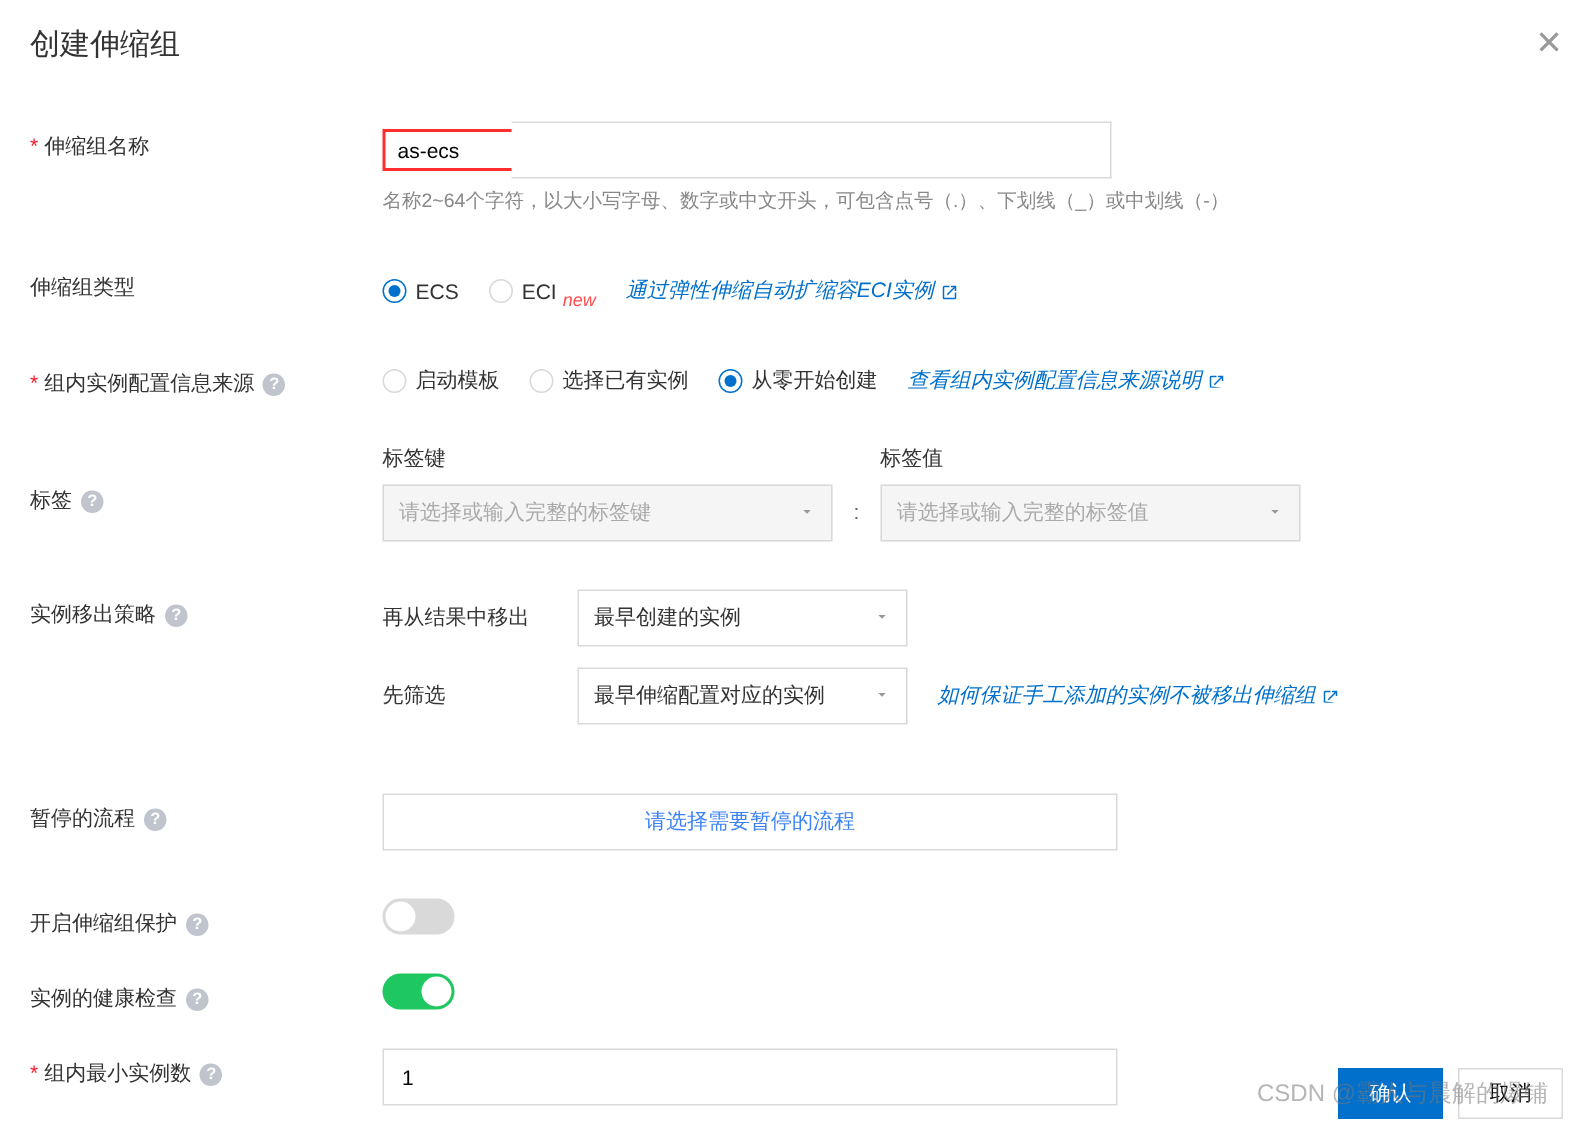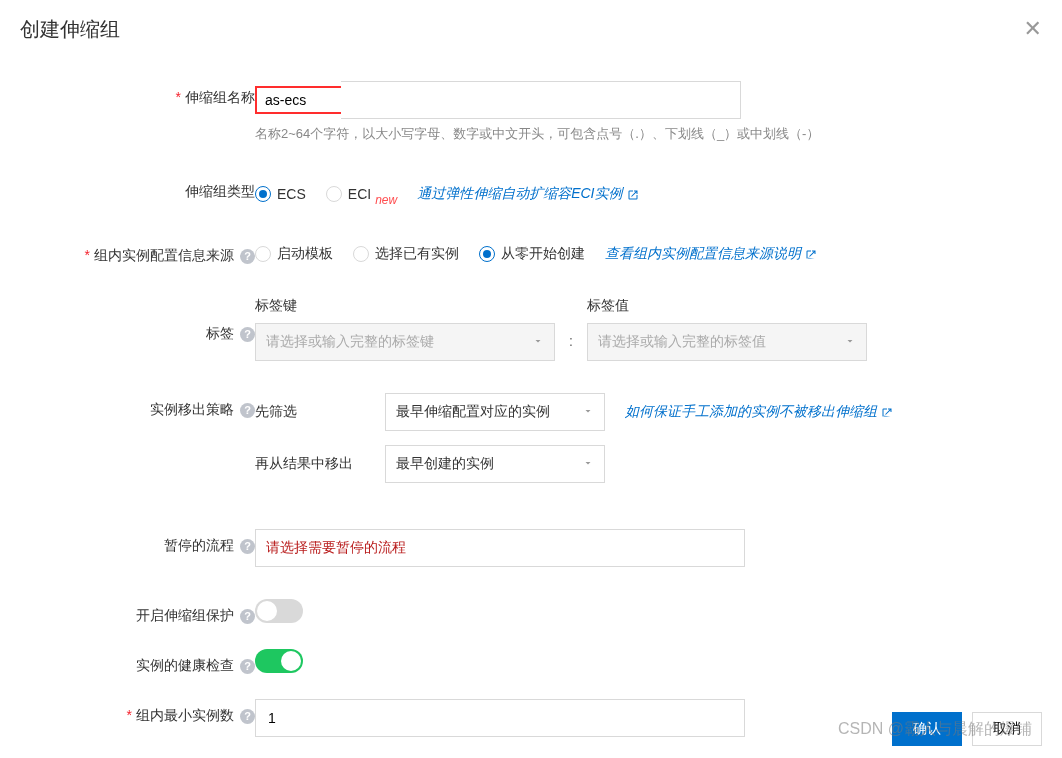--- a/index.html
+++ b/index.html
@@ -40,21 +40,20 @@
     }
     .form-row.compact { margin-bottom: 24px; }
     .label-col {
       width: 235px;
       flex-shrink: 0;
       padding-top: 8px;
       display: flex;
       align-items: center;
       gap: 6px;
       color: #333;
-      justify-content: flex-end;
     }
     .required::before {
       content: "*";
       color: #f5222d;
       margin-right: 4px;
     }
     .help-icon {
       display: inline-flex;
       align-items: center;
       justify-content: center;
@@ -150,21 +149,21 @@
       border: 1px solid #d9d9d9;
       background: #f5f5f5;
       display: flex;
       align-items: center;
       justify-content: space-between;
       padding: 0 10px;
       color: #aaa;
       cursor: pointer;
     }
     .select-box.white { background: #fff; color: #333; }
-    .select-box.white.placeholder { color: #b91c1c; }
+    .select-box.white.placeholder { color: #3b82f6; justify-content: center; }
     .chevron svg { width: 12px; height: 12px; fill: #999; }
     .tag-key-select { width: 300px; }
     .tag-val-select { width: 280px; }
     .tag-colon { color: #666; padding-top: 24px; }
     .policy-row {
       display: flex;
       align-items: center;
       gap: 20px;
       margin-bottom: 14px;
     }
@@ -338,45 +337,45 @@
     </div>
   </div>
 
   <div class="form-row">
     <div class="label-col">
       <span>实例移出策略</span>
       <span class="help-icon">?</span>
     </div>
     <div class="control-col">
       <div class="policy-row">
+        <span class="policy-label">再从结果中移出</span>
+        <div class="select-box white policy-select">
+          <span>最早创建的实例</span>
+          <span class="chevron"><svg viewBox="0 0 24 24">
+                <path d="M7 10l5 5 5-5z"></path>
+              </svg></span>
+        </div>
+      </div>
+      <div class="policy-row">
         <span class="policy-label">先筛选</span>
         <div class="select-box white policy-select">
           <span>最早伸缩配置对应的实例</span>
           <span class="chevron"><svg viewBox="0 0 24 24">
                 <path d="M7 10l5 5 5-5z"></path>
               </svg></span>
         </div>
         <a class="link">
           <span>如何保证手工添加的实例不被移出伸缩组</span>
           <span class="ext-icon">
             <svg viewBox="0 0 24 24">
                 <path d="M14 3v2h3.59l-9.3 9.29 1.42 1.42L19 6.41V10h2V3h-7zM19 19H5V5h7V3H5a2 2 0 0 0-2 2v14a2 2 0 0 0 2-2v-7h-2v7z"></path>
               </svg>
           </span>
         </a>
       </div>
-      <div class="policy-row">
-        <span class="policy-label">再从结果中移出</span>
-        <div class="select-box white policy-select">
-          <span>最早创建的实例</span>
-          <span class="chevron"><svg viewBox="0 0 24 24">
-                <path d="M7 10l5 5 5-5z"></path>
-              </svg></span>
-        </div>
-      </div>
     </div>
   </div>
 
   <div class="form-row">
     <div class="label-col">
       <span>暂停的流程</span>
       <span class="help-icon">?</span>
     </div>
     <div class="control-col">
       <div class="select-box white placeholder suspend-select">

